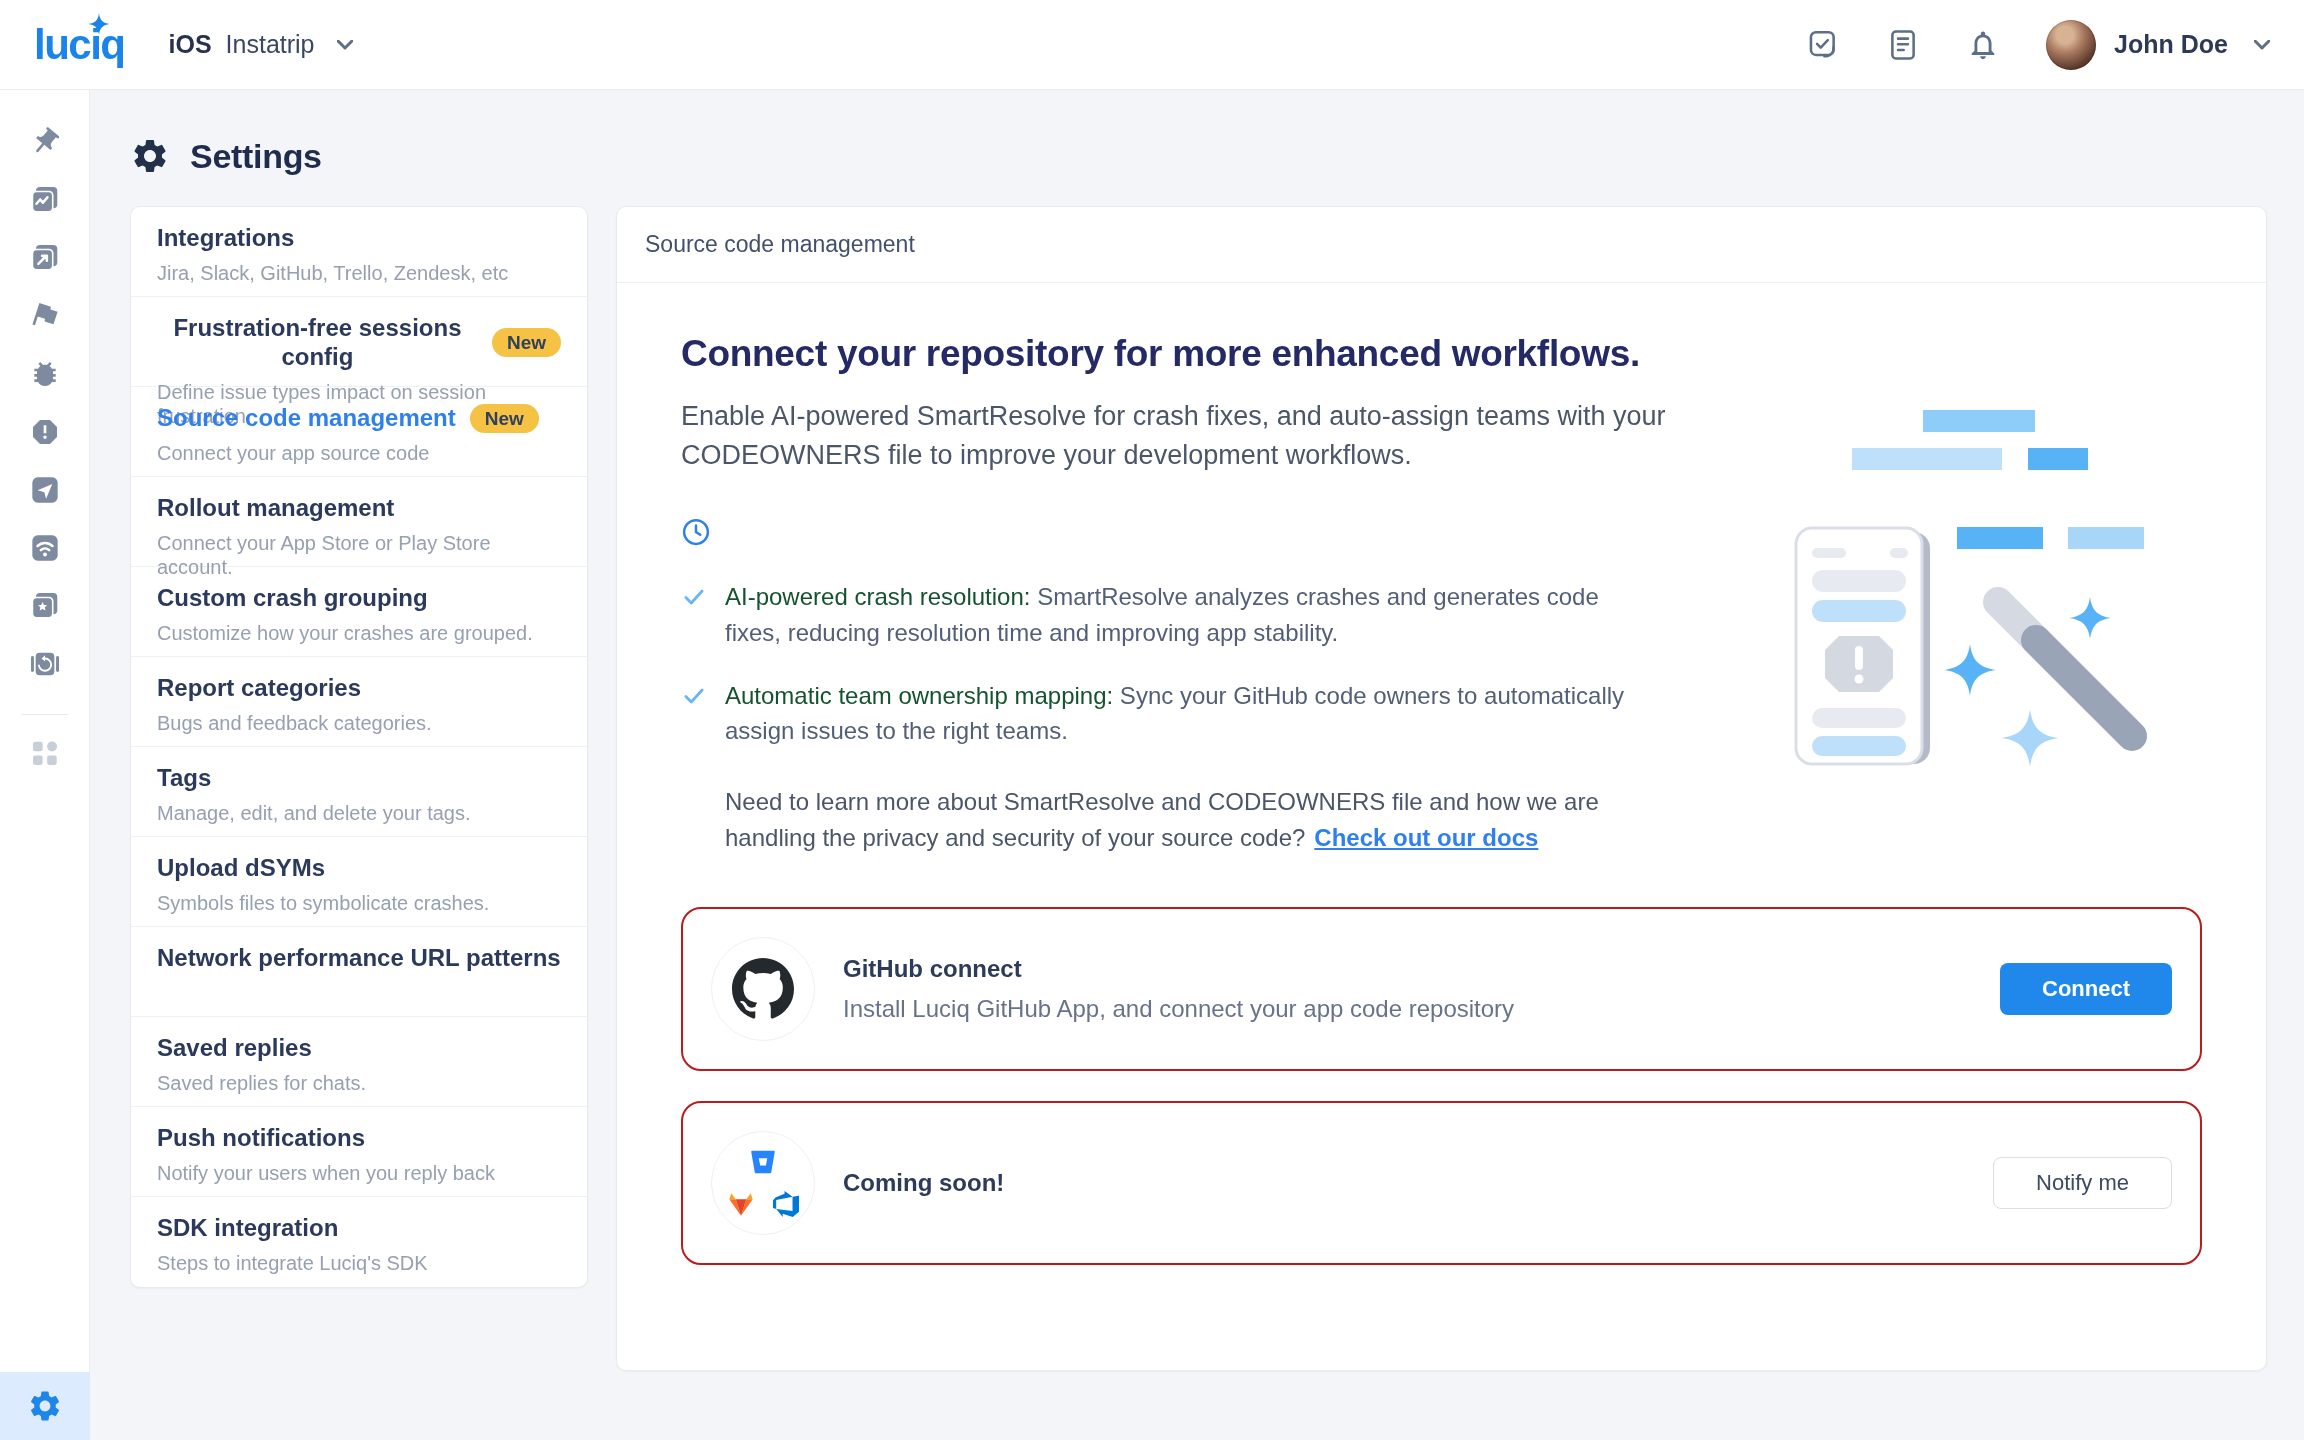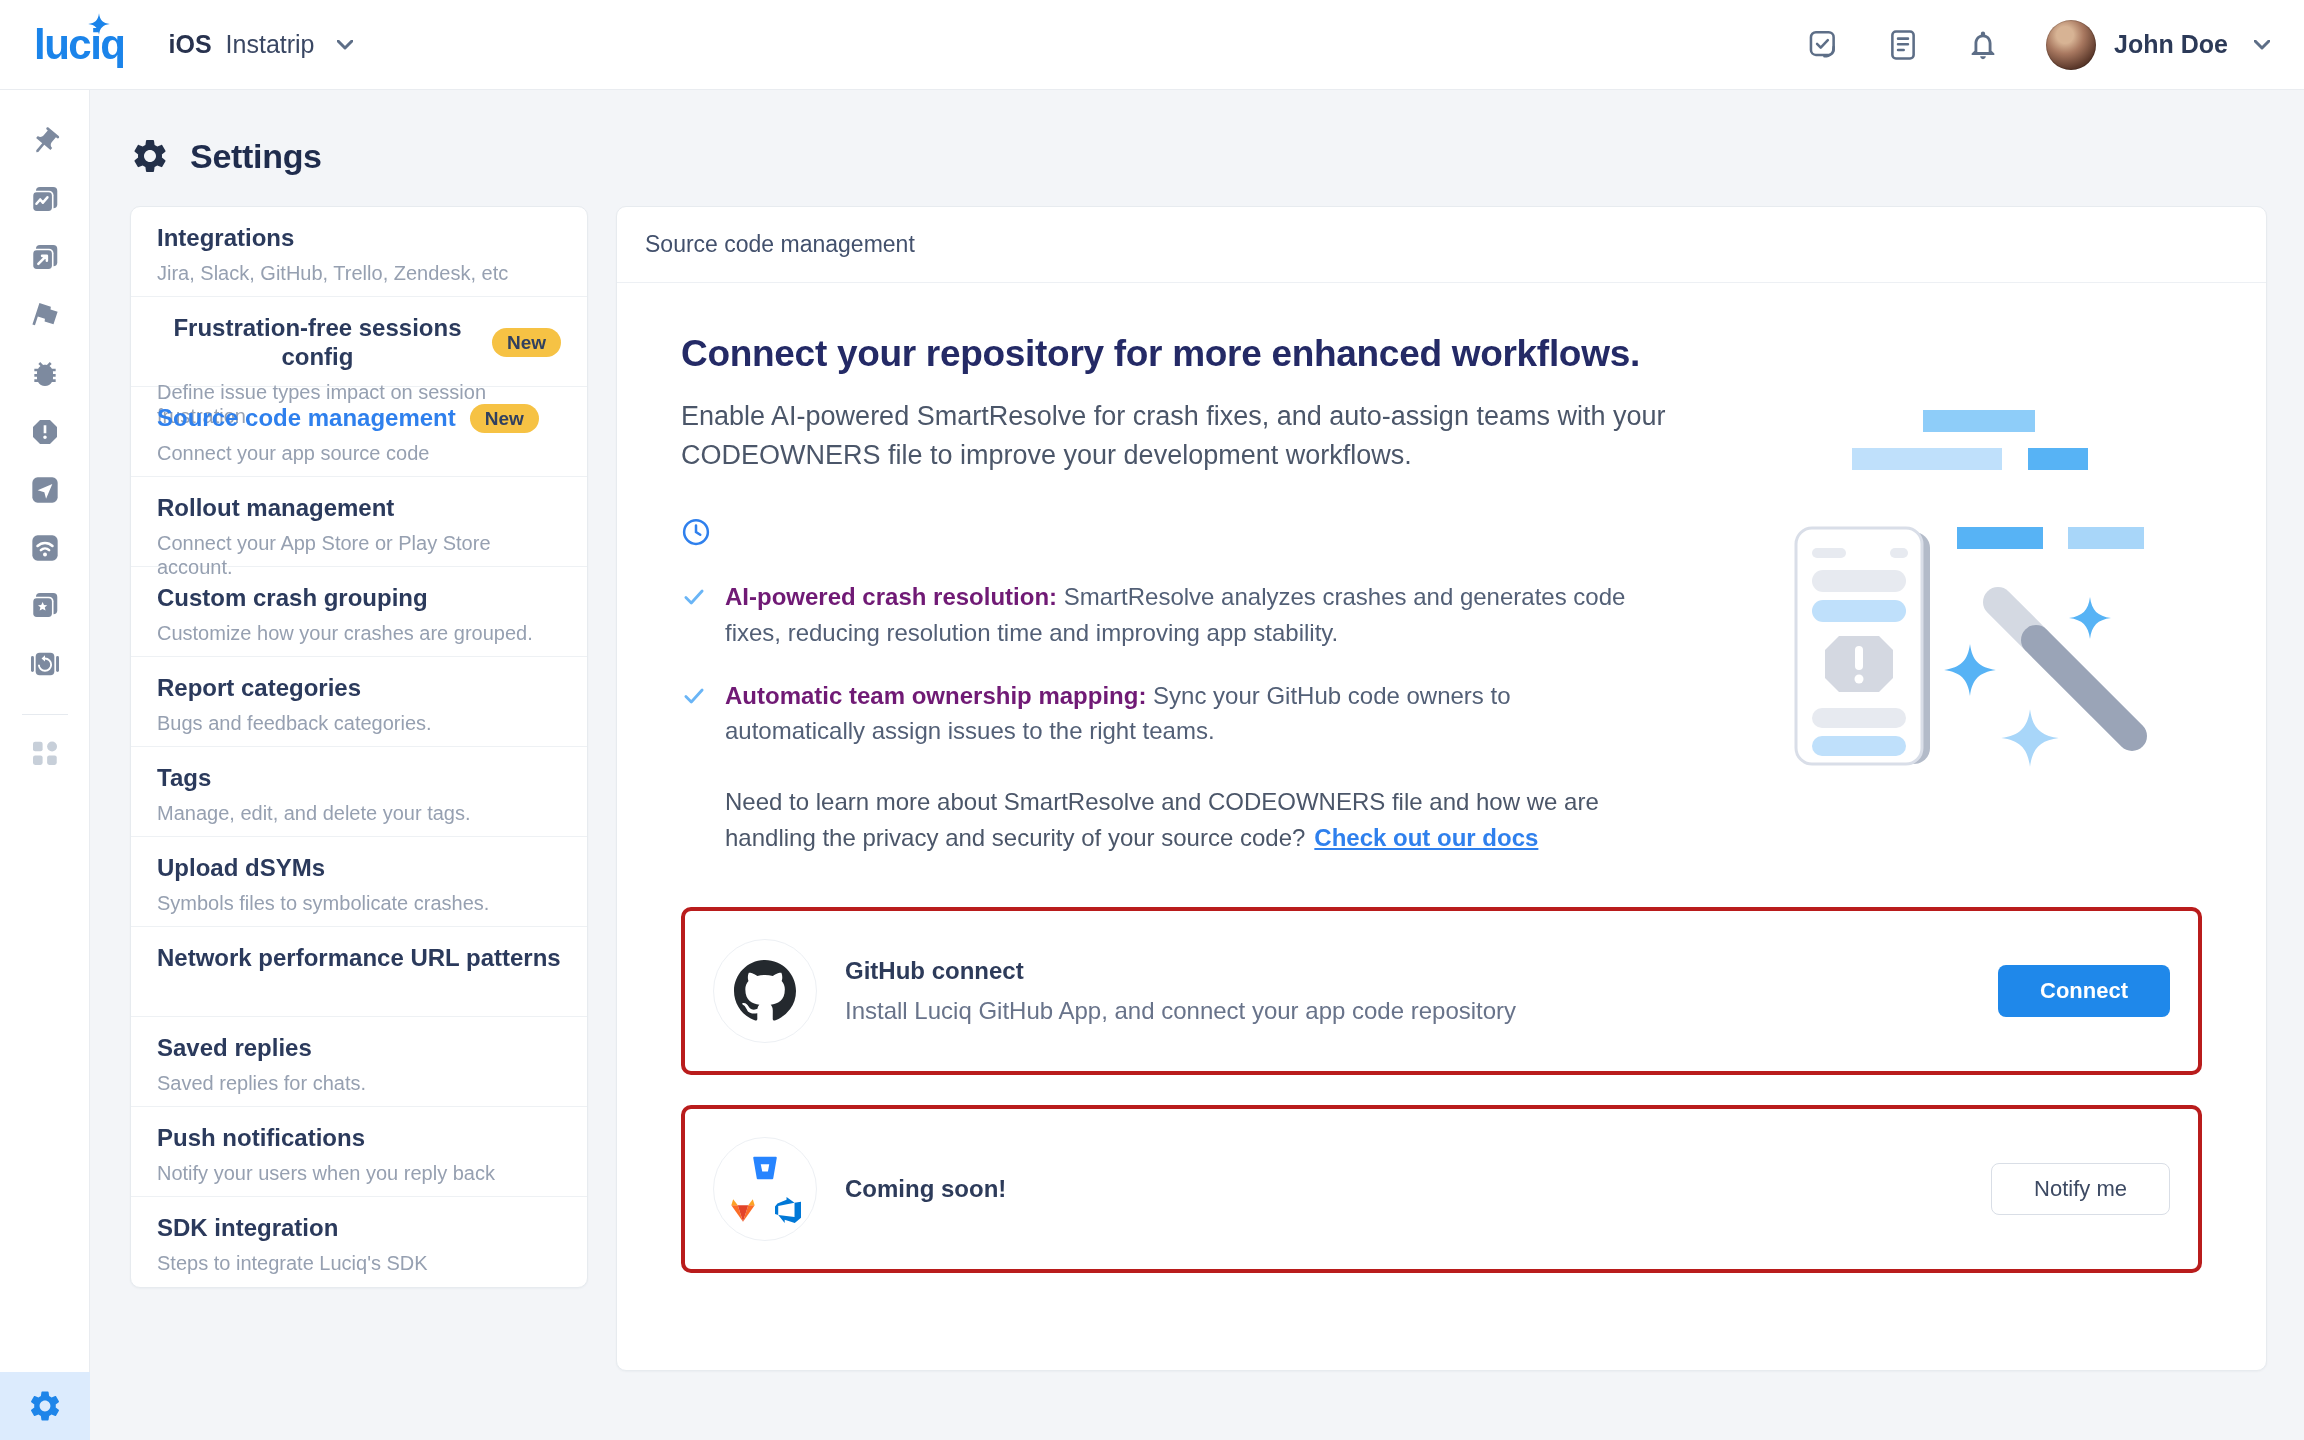--- a/index.html
+++ b/index.html
@@ -81,28 +81,28 @@
   .panel-header { padding:24px 28px; font-size:23px; font-weight:500; color:#42506c; border-bottom:1px solid #edf0f4; }
   .panel-body { padding:50px 64px 0; }
   .hero-title { font-size:37px; font-weight:600; color:#242a66; letter-spacing:-0.3px; margin-bottom:22px; }
   .hero-sub { font-size:27px; line-height:1.45; color:#4b5669; max-width:990px; margin-bottom:42px; }
   .section-head { display:flex; align-items:center; gap:16px; margin-bottom:32px; }
   .section-head svg { width:30px; height:30px; color:#2f80ed; flex:none; }
   .section-title { font-size:27px; font-weight:700; color:#39455c; }
   .bullet { display:flex; gap:18px; max-width:965px; margin-bottom:28px; }
   .bullet svg { width:26px; height:26px; color:#6ab5f6; flex:none; margin-top:5px; }
   .bullet-text { font-size:24px; line-height:1.47; color:#525f76; }
-  .bullet-lead { font-weight:700; color:#701a75; }
+  .bullet-lead { font-weight:400; color:#14532d; }
   .docs-para { margin:36px 0 0 44px; max-width:945px; font-size:24px; line-height:1.47; color:#4b5669; }
   .docs-link { color:#2f80ed; font-weight:600; text-decoration:underline; margin-left:9px; cursor:pointer; }
 
   .illus { position:absolute; top:195px; right:104px; width:372px; height:384px; }
 
   .card {
-    margin-top:52px; border:4px solid #b91c1c; border-radius:10px;
+    margin-top:52px; border:2px solid #b91c1c; border-radius:20px;
     display:flex; align-items:center; padding:28px 28px; gap:28px; min-height:158px;
   }
   .card + .card { margin-top:30px; }
   .provider-circle {
     width:104px; height:104px; border-radius:50%; border:1px solid #edf0f4;
     display:flex; align-items:center; justify-content:center; flex:none; position:relative; background:#fff;
   }
   .card-text { flex:1; min-width:0; }
   .card-title { font-size:24px; font-weight:600; color:#2d3b5a; }
   .card-sub { margin-top:12px; font-size:24px; color:#68738a; }

